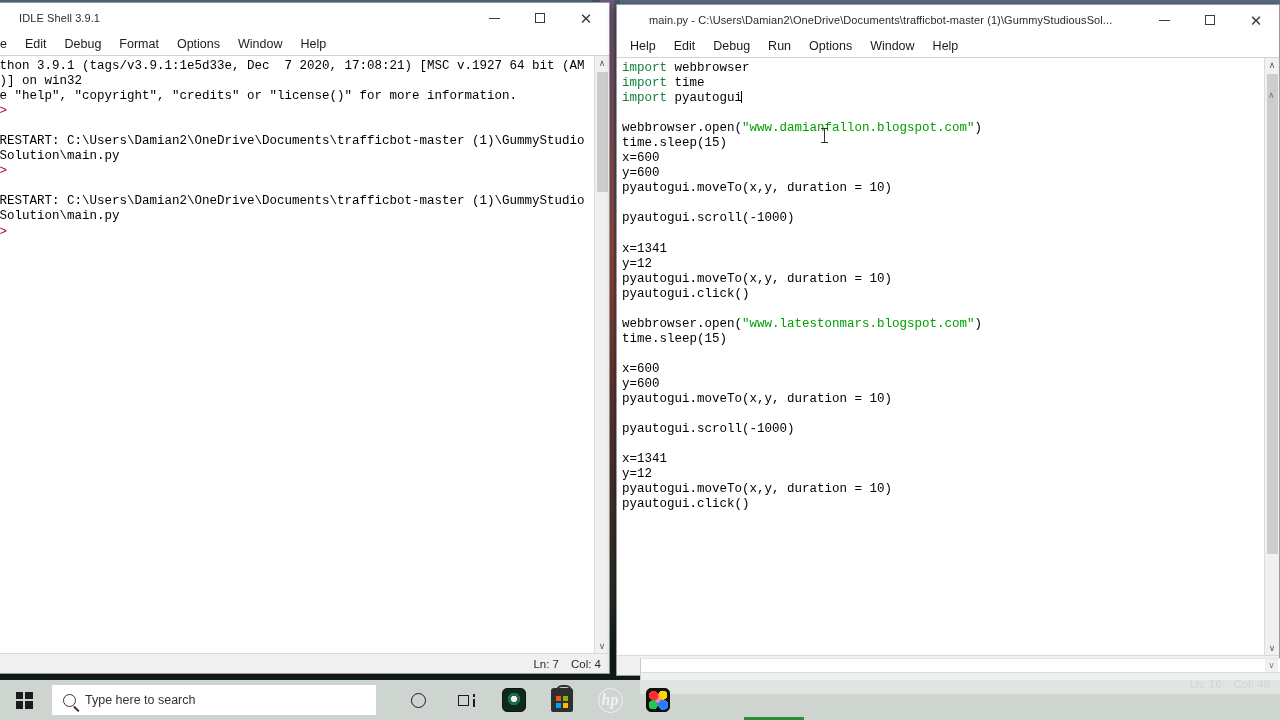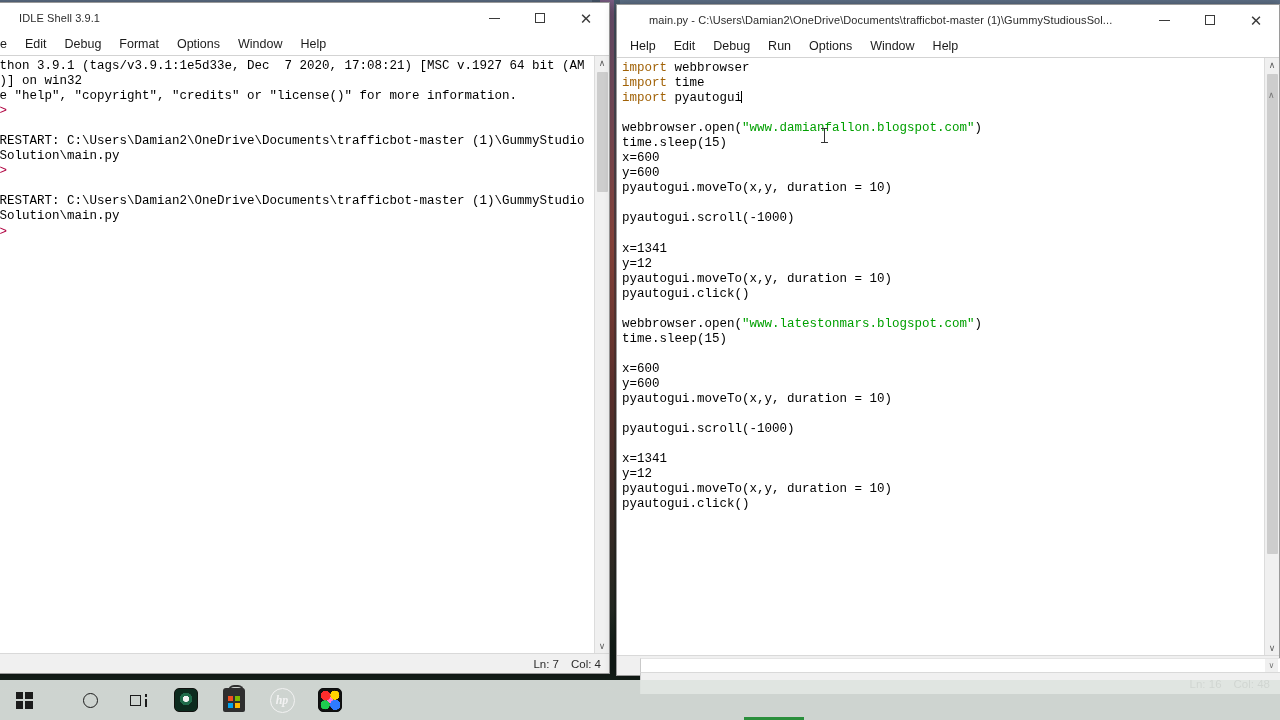--- a/index.html
+++ b/index.html
@@ -91,21 +91,21 @@
   .code {
     flex:1 1 auto; overflow:hidden; position:relative;
     padding: 3px 0 0 5px;
     font-family: "Liberation Mono", "DejaVu Sans Mono", monospace;
     font-size: 12.5px;
     line-height: 15.05px;
     color:#000;
     white-space: pre;
   }
   .code .line { height:15.05px; }
-  .kw { color:#a16207; }
+  .kw { color:#15803d; }
   .str { color:#00a000; }
   .prompt { color:#b00040; }
 
   
   .vscroll {
     width:15px; flex:none; background:#f0f0f0; border-left:1px solid #dcdcdc;
     display:flex; flex-direction:column; align-items:center;
     justify-content:space-between; position:relative;
   }
   .vs-arrow { font-size:9px; color:#606060; height:14px; line-height:14px; }
@@ -185,21 +185,21 @@
     border:2px solid #2f2f2f; border-bottom:none; border-radius:6px 6px 0 0;
   }
   .ic-store .q { width:12px; height:12px; margin-bottom:4px; display:grid;
     grid-template-columns:1fr 1fr; grid-template-rows:1fr 1fr; gap:1.4px; }
   .ic-store .q i:nth-child(1){background:#f25022;}
   .ic-store .q i:nth-child(2){background:#7fba00;}
   .ic-store .q i:nth-child(3){background:#00a4ef;}
   .ic-store .q i:nth-child(4){background:#ffb900;}
   .ic-hp {
     width:25px; height:25px; border-radius:50%; border:1.6px solid #f2f2f2;
-    color:#f2f2f2; font-size:12px; font-style:italic; font-weight:bold;
+    color:#f2f2f2; font-size:16px; font-style:italic; font-weight:bold;
     display:flex; align-items:center; justify-content:center;
     font-family:"Liberation Serif", serif;
   }
   .ic-colorapp {
     width:24px; height:24px; border-radius:5px; border:1px solid #0d0d0d;
     background:
       radial-gradient(circle at 30% 30%, #ff2d2d 0 22%, transparent 23%),
       radial-gradient(circle at 72% 28%, #ffd400 0 20%, transparent 21%),
       radial-gradient(circle at 28% 72%, #1ecb4f 0 20%, transparent 21%),
       radial-gradient(circle at 74% 72%, #2f7bff 0 22%, transparent 23%),
@@ -343,20 +343,24 @@
 
   <div id="taskbar">
     <div id="start-button">
       <span class="winlogo">
           <i></i>
           <i></i>
           <i></i>
           <i></i>
         </span>
     </div>
+    <div id="search-box">
+      <span class="search-glyph"></span>
+      <span id="search-placeholder">Type here to search</span>
+    </div>
     <div class="tb-apps">
       <div class="tb-app">
           <span class="ic-cortana"></span>
         </div>
       <div class="tb-app">
         <span class="ic-taskview">
             <i class="a"></i>
             <i class="b"></i>
             <i class="c"></i>
           </span>

